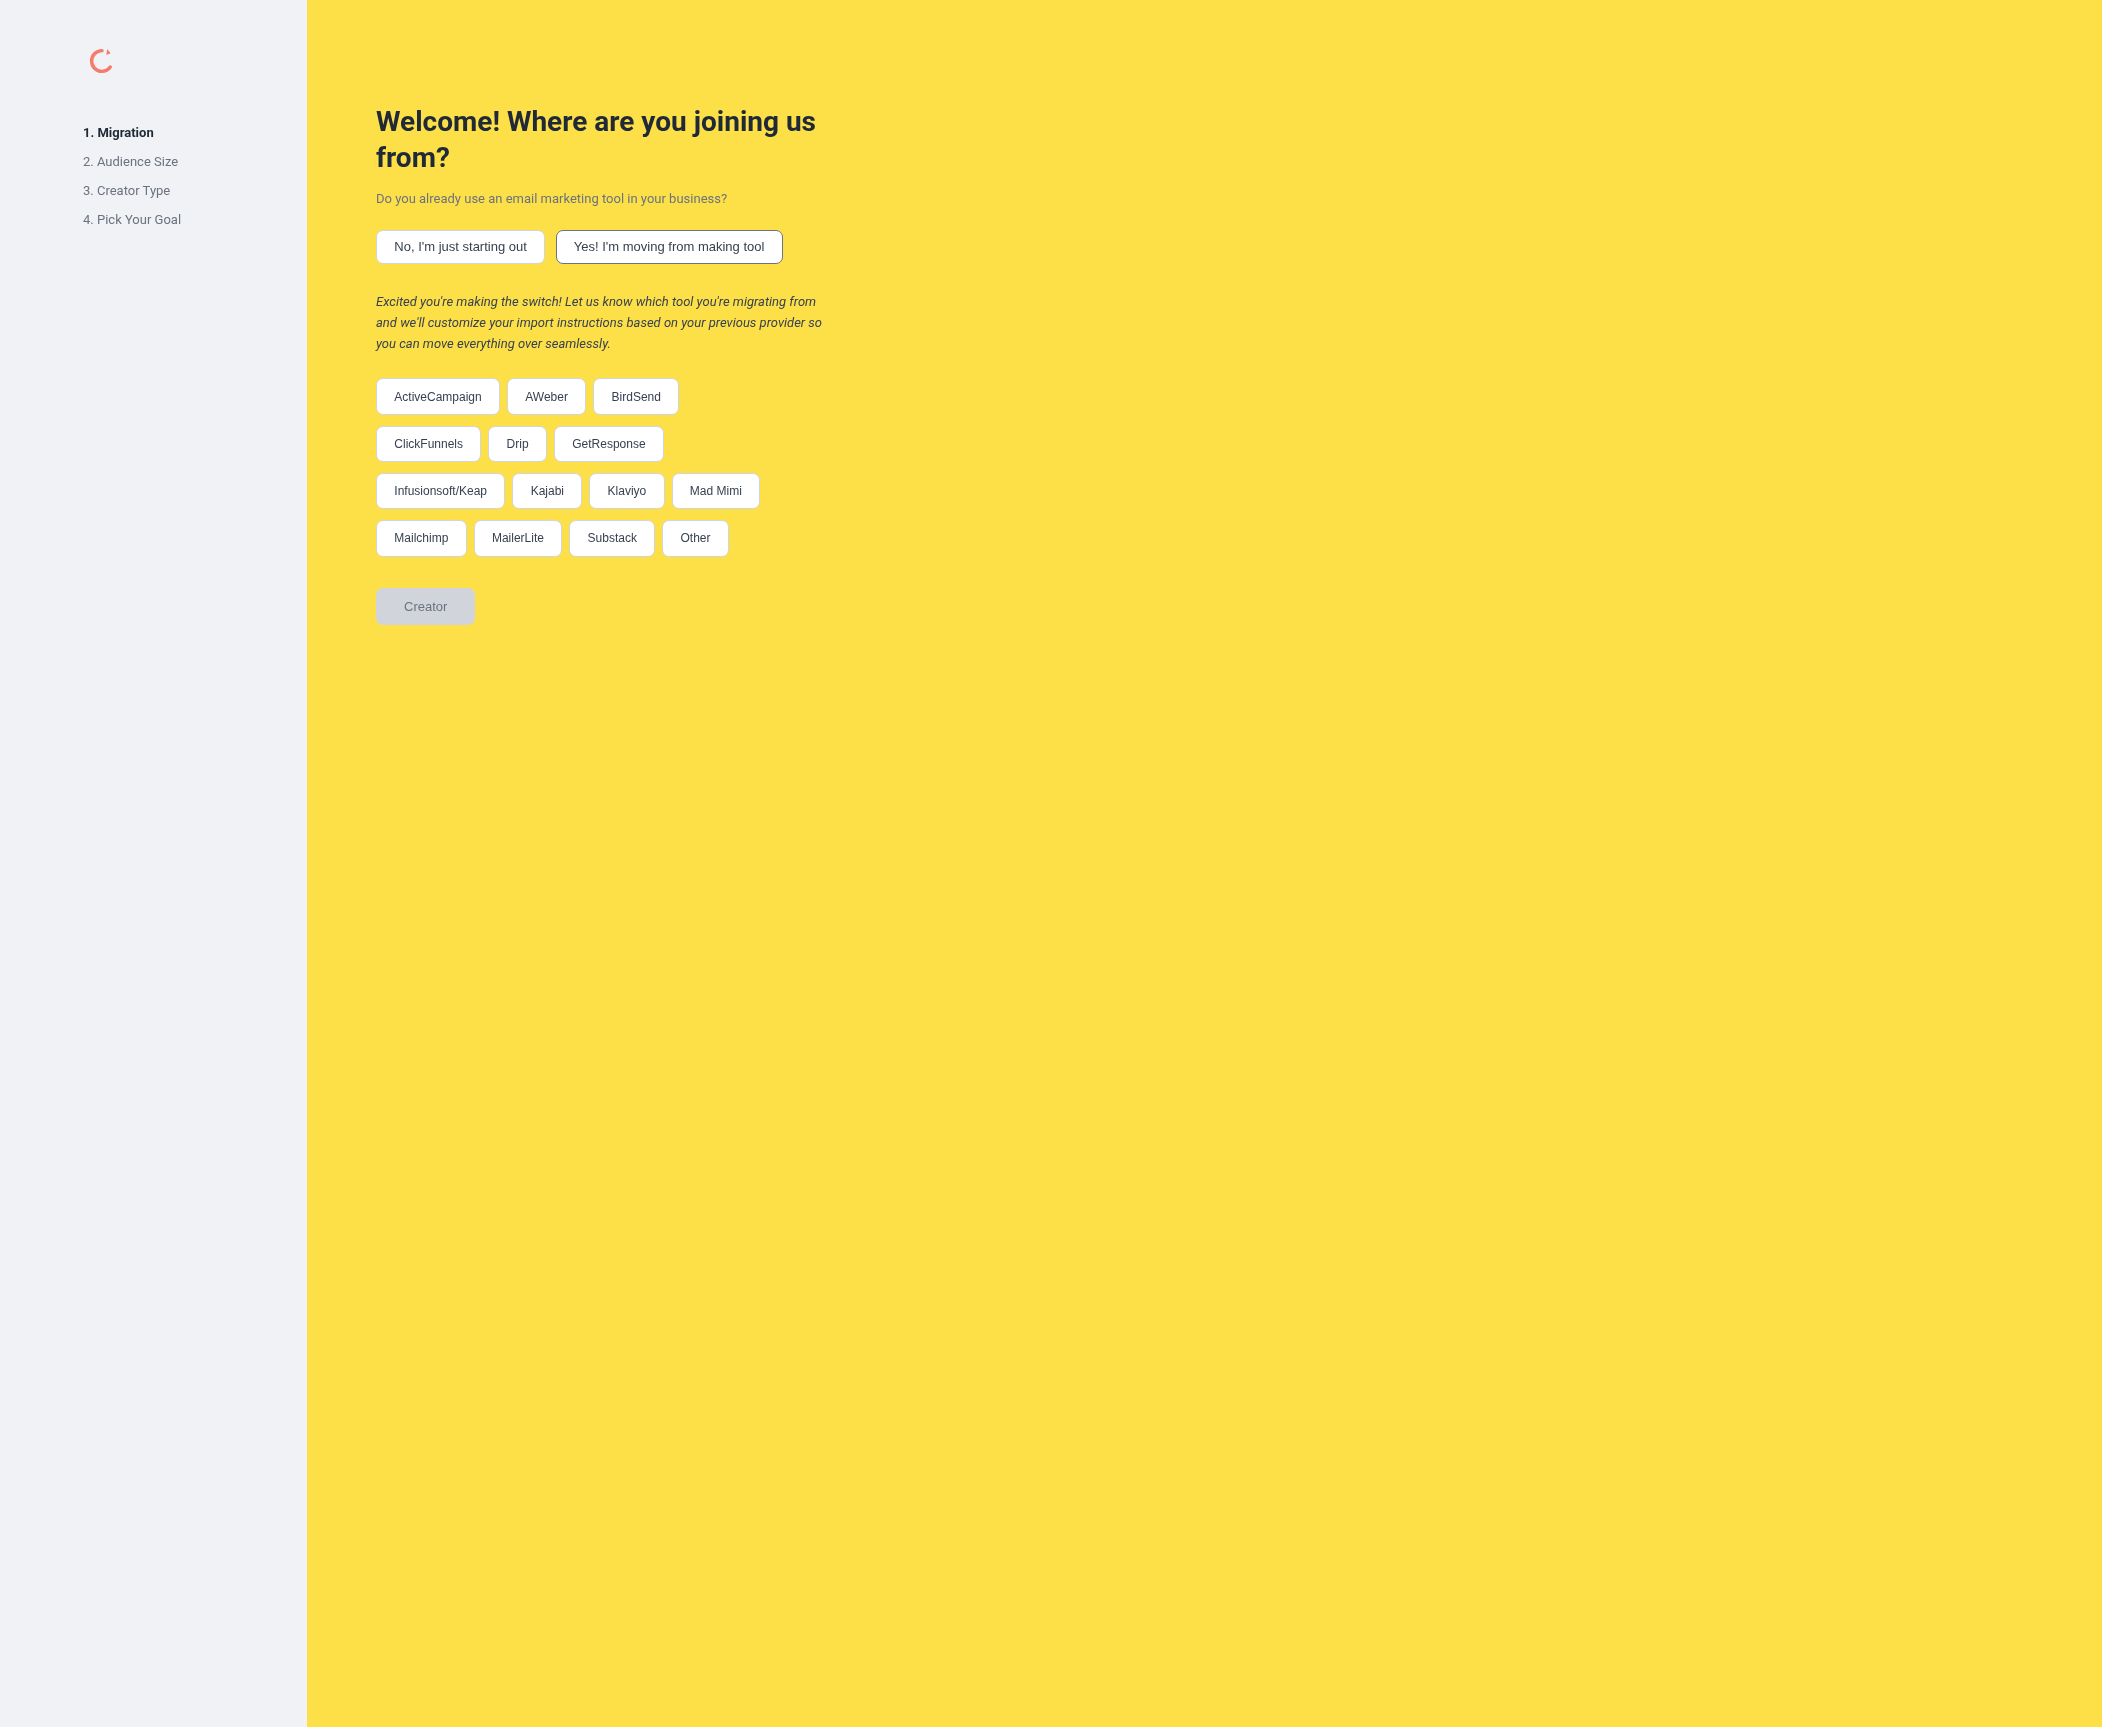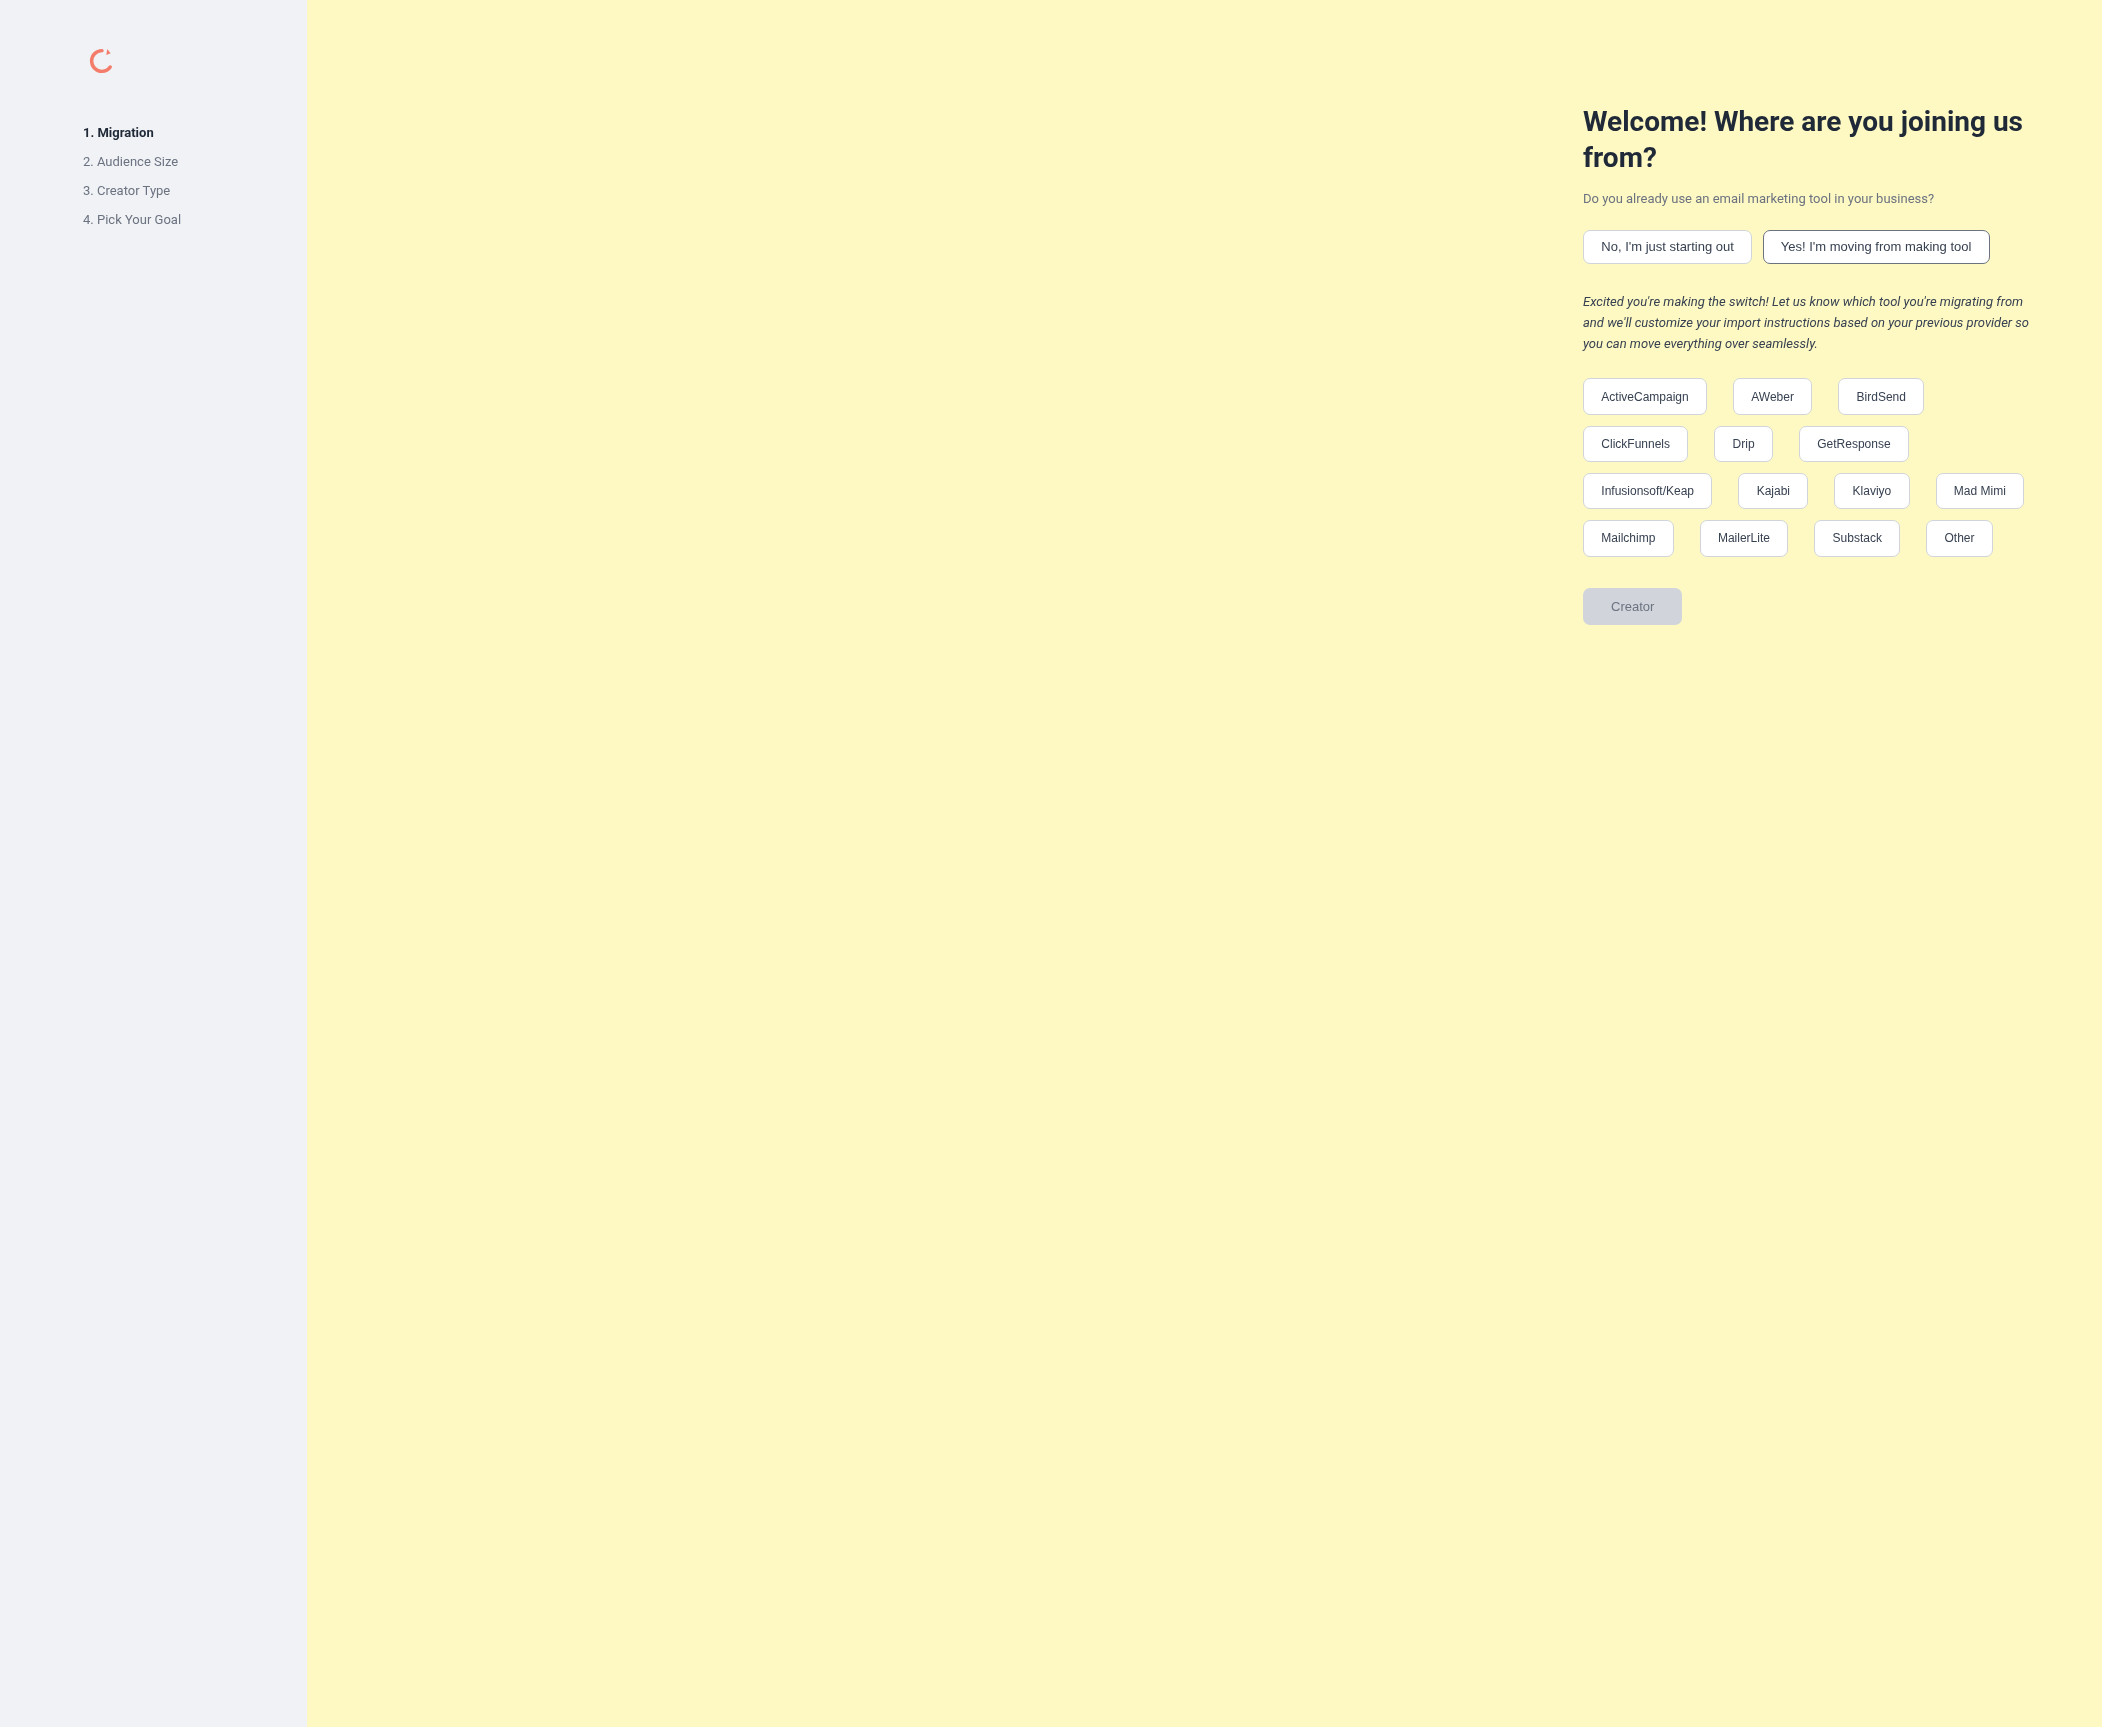--- a/index.html
+++ b/index.html
@@ -43,25 +43,25 @@
       cursor: pointer;
     }
 
     .step-item.active {
       font-weight: 700;
       color: #1f2937;
     }
 
     .main-content {
       flex: 1;
-      background: #fef9c3;
+      background: #fde047;
       min-height: 100vh;
       display: flex;
       align-items: flex-start;
-      justify-content: flex-end;
+      justify-content: flex-start;
       padding: 104px 69px;
     }
 
     .content-wrapper {
       max-width: 450px;
       width: 100%;
     }
 
     .page-title {
       font-size: 28px;
@@ -111,21 +111,21 @@
 
     .tool-grid {
       display: flex;
       flex-direction: column;
       gap: 10.4px;
       margin-bottom: 31px;
     }
 
     .tool-row {
       display: flex;
-      gap: 26px;
+      gap: 7px;
       flex-wrap: wrap;
     }
 
     .tool-btn {
       padding: 10.4px 17.3px;
       border-radius: 7px;
       border: 0.9px solid #d1d5db;
       background: #ffffff;
       font-size: 12px;
       color: #374151;

